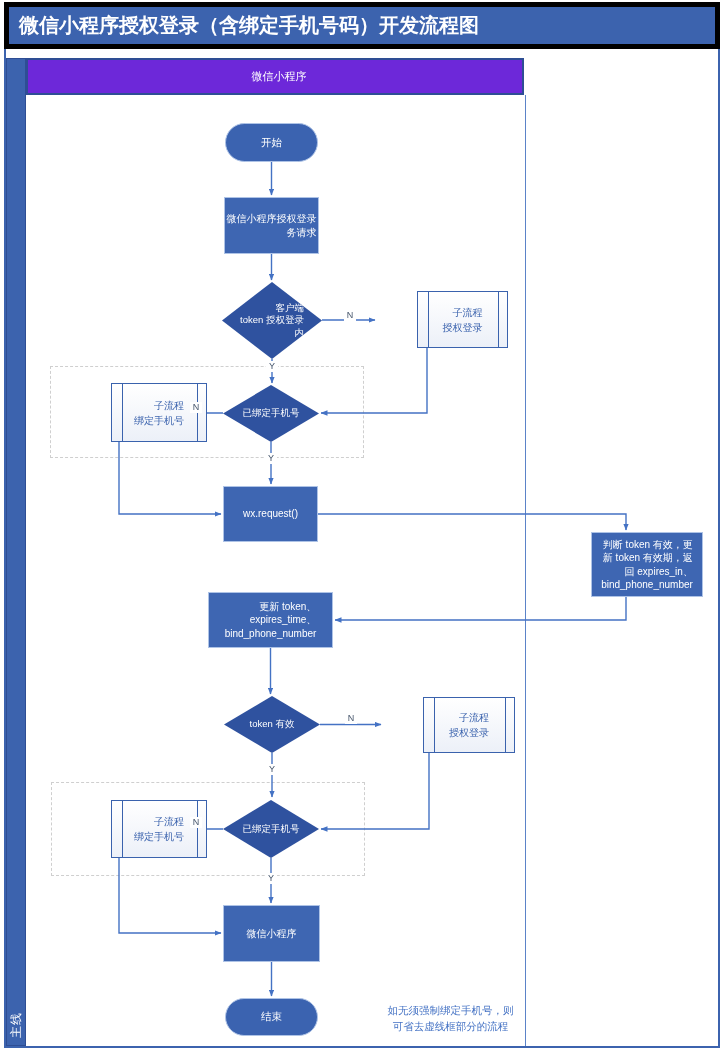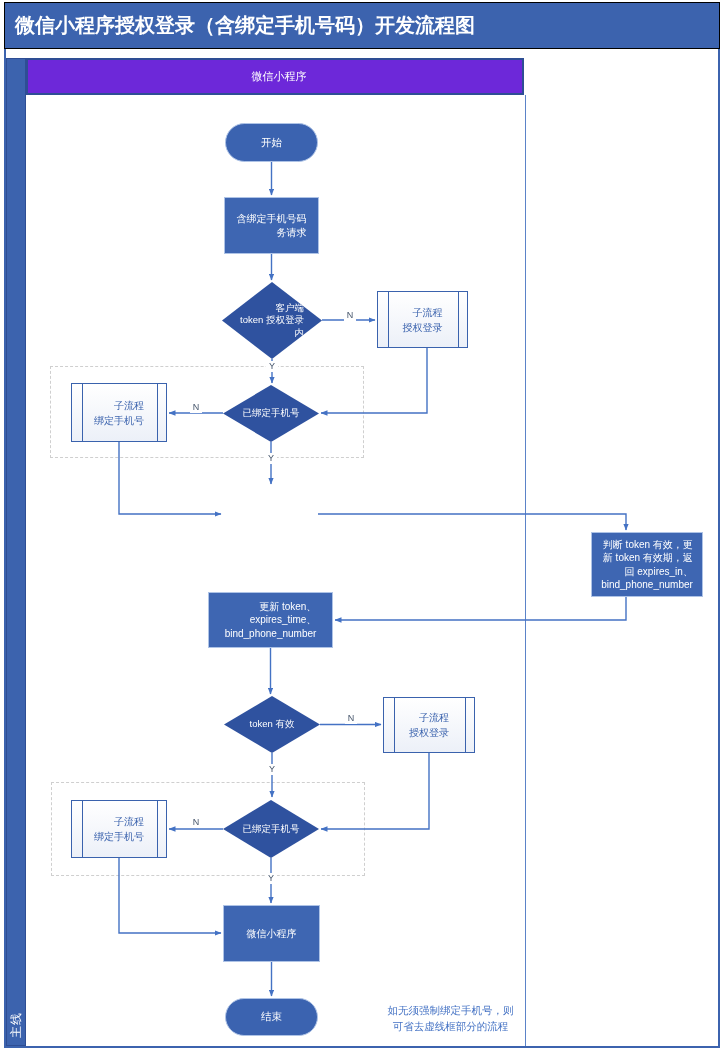--- a/index.html
+++ b/index.html
@@ -6,21 +6,21 @@
   .page {
     position:relative; width:724px; height:1062px; background:#ffffff;
     font-family:"Liberation Sans","DejaVu Sans",sans-serif; overflow:hidden;
   }
   .frame {
     position:absolute; left:4px; top:2px; width:716px; height:1046px;
     border:2px solid #3C63AE; box-sizing:border-box; background:#ffffff;
   }
   .title-bar {
     position:absolute; left:4px; top:2px; width:716px; height:47px;
-    background:#3C63AE; border:1px solid #000000; box-sizing:border-box;
+    background:#3C63AE; border:5px solid #000000; box-sizing:border-box;
     color:#ffffff; font-size:20px; font-weight:bold;
     display:flex; align-items:center; padding-left:10px;
   }
   .lane-header {
     position:absolute; top:58px; height:37px; background:#6d28d9;
     border:2px solid #2E4E94; box-sizing:border-box; color:#ffffff;
     font-size:11px; display:flex; align-items:center; justify-content:center;padding-left:8px;
   }
   .side-bar {
     position:absolute; left:6px; top:58px; width:20px; height:988px;
@@ -52,21 +52,21 @@
   .stadium {
     background:#3B63B0; border:1px solid #AEC3E6; color:#ffffff;
     font-size:10.5px; border-radius:20px;
   }
   .diamond {
     clip-path:polygon(50% 0,100% 50%,50% 100%,0 50%);
     background:#2F529F; color:#ffffff; font-size:9.5px; line-height:1.3;
   }
   .subproc {
     background:linear-gradient(180deg,#ffffff 0%,#ecf0f8 100%);
-    border:1px solid #3A62AD; color:#3A62AD; font-size:10px; line-height:1.5;
+    border:1px solid #3A62AD; color:#3A62AD; font-size:10px; line-height:1.5;margin-left:40px;
   }
   .subproc::before, .subproc::after {
     content:""; position:absolute; top:0; bottom:0; width:1px; background:#3A62AD;
   }
   .subproc::before { left:10px; }
   .subproc::after  { right:8px; }
   .edge-label {
     position:absolute; width:12px; font-size:9px; color:#44546A;
     background:#ffffff; text-align:center; line-height:11px;
   }
@@ -117,35 +117,36 @@
       <path d="M429,753 V829 H321" marker-end="url(#arr)"></path>
       <path d="M223,829 H169" marker-end="url(#arr)"></path>
       <path d="M271,858 V903" marker-end="url(#arr)"></path>
       <path d="M119,858 V933 H221" marker-end="url(#arr)"></path>
       <path d="M271.5,962 V996" marker-end="url(#arr)"></path>
     </g>
   </svg>
 
   <div class="shape stadium" style="left:225px; top:123px; width:93px; height:39px;">开始</div>
 
-  <div class="shape proc" style="left:224px; top:197px; width:95px; height:57px;">含绑定手机号码
+  <div class="shape proc" style="left:224px; top:197px; width:95px; height:57px;">微信小程序授权登录
 务请求</div>
 
   <div class="shape diamond" style="left:222px; top:282px; width:100px; height:77px;">客户端
 token 授权登录
 内</div>
 
   <div class="shape subproc" style="left:377px; top:291px; width:91px; height:57px;">子流程
 授权登录</div>
 
   <div class="shape subproc" style="left:71px; top:383px; width:96px; height:59px;">子流程
 绑定手机号</div>
 
   <div class="shape diamond" style="left:223px; top:385px; width:96px; height:57px;">已绑定手机号</div>
 
+  <div class="shape proc" style="left:223px; top:486px; width:95px; height:56px;">wx.request()</div>
 
   <div class="shape proc" style="left:591px; top:532px; width:112px; height:65px;">判断 token 有效，更
 新 token 有效期，返
 回 expires_in、
 bind_phone_number</div>
 
   <div class="shape proc" style="left:208px; top:592px; width:125px; height:56px;">更新 token、
 expires_time、
 bind_phone_number</div>
 

